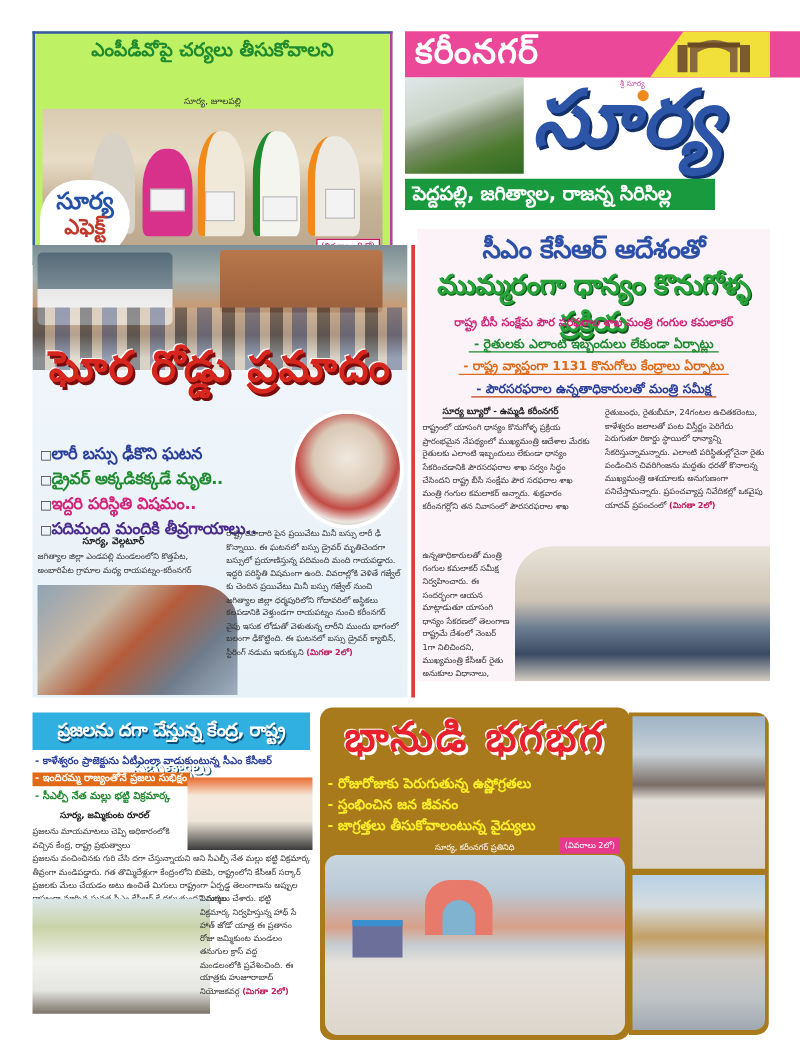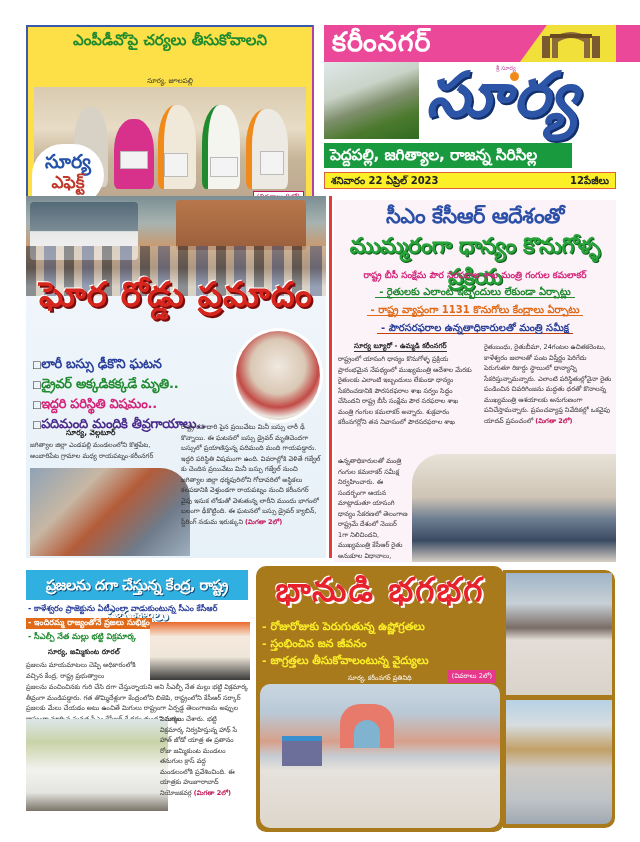--- a/index.html
+++ b/index.html
@@ -1,21 +1,21 @@
 <!DOCTYPE html>
 <html><head>
 <meta charset="utf-8">
 <style>
   * { box-sizing: border-box; margin: 0; padding: 0; }
   html, body { width: 640px; height: 842px; background: #ffffff; overflow: hidden; }
   body { position: relative; font-family: "DejaVu Sans", sans-serif; color: #222; }
   .abs { position: absolute; }
 
   
-  #effect-box { left: 26px; top: 25px; width: 288px; height: 187px; border: 2px solid #3a5aa8; border-right-color: #b33fa8; background: #fde047; overflow: hidden; }
+  #effect-box { left: 26px; top: 25px; width: 288px; height: 187px; border: 2px solid #3a5aa8; border-right-color: #b33fa8; background: #bef264; overflow: hidden; }
   #effect-box .h1 { position: absolute; left: 0; right: 0; top: 4px; text-align: center; color: #1f8a2e; font-weight: bold; font-size: 15px; }
   #effect-box .h2 { position: absolute; left: 0; right: 0; top: 26px; text-align: center; color: #c0392b; font-weight: bold; font-size: 14.5px; letter-spacing: -0.3px; }
   #effect-box .by { position: absolute; left: 0; right: 0; top: 50px; text-align: center; font-size: 7px; color: #333; }
   #effect-box .photo { position: absolute; left: 6px; right: 6px; top: 60px; bottom: 4px; background: linear-gradient(180deg,#d9cbb1 0%,#e8dcc6 35%,#c7b59a 60%,#b9a58c 100%); }
   .person { position: absolute; border-radius: 45% 45% 10% 10%; }
   .sign { position: absolute; background: #f3f3f3; border: 1px solid #bbb; }
   #effect-badge { position: absolute; left: 4px; bottom: 4px; width: 72px; height: 62px; background: #fff; border-radius: 36px 36px 36px 4px; text-align: center; }
   #effect-badge .t1 { color: #2452a8; font-weight: bold; font-size: 19px; line-height: 22px; margin-top: 6px; }
   #effect-badge .t2 { color: #c0392b; font-weight: bold; font-size: 17px; line-height: 20px; }
   #effect-more { position: absolute; right: 8px; bottom: 6px; background: #fff; border: 1px solid #c2185b; color: #c2185b; font-size: 7px; padding: 1px 3px; }
@@ -48,21 +48,21 @@
   #acc-byline { position: absolute; left: 40px; top: 232px; font-size: 7.5px; font-weight: bold; }
   .bodytext { font-size: 6.5px; line-height: 10.5px; color: #333; }
   #acc-text1 { position: absolute; left: 4px; top: 244px; width: 150px; }
   #acc-text2 { position: absolute; left: 155px; top: 226px; width: 140px; }
   #acc-wreck { position: absolute; left: 4px; top: 272px; width: 160px; height: 88px; border-radius: 0 30px 0 0; background: linear-gradient(135deg,#8fa3b5 0%,#c7b7a4 30%,#b45c3a 50%,#6f7b8a 75%,#9fb0bf 100%); }
   .more-link { color: #c2185b; font-weight: bold; }
 
   #redrule { left: 329px; top: 196px; width: 3px; height: 362px; background: #e23b3b; }
 
   
-  #paddy { left: 334px; top: 200px; width: 282px; height: 362px; background: #fbf3f8; overflow: hidden; }
+  #paddy { left: 334px; top: 183px; width: 282px; height: 362px; background: #fbf3f8; overflow: hidden; }
   #paddy .kicker { position: absolute; left: 0; right: 0; top: 4px; text-align: center; color: #2c4fa8; font-weight: bold; font-size: 21px; letter-spacing: -0.5px; }
   #paddy .headline { position: absolute; left: 0; right: 0; top: 33px; text-align: center; color: #27a33a; font-weight: bold; font-size: 22px; letter-spacing: -0.5px; text-shadow: 1px 1px 0 #0d5a1a; }
   #paddy .sub { position: absolute; left: 0; right: 0; top: 70px; text-align: center; color: #d4247a; font-size: 9px; font-weight: bold; }
   .pp { position: absolute; left: 0; right: 0; text-align: center; font-weight: bold; font-size: 10px; }
   .pp span { padding: 0 4px; }
   #pp1 { top: 86px; color: #1f8a2e; } #pp1 span { border-bottom: 1px solid #1f8a2e; }
   #pp2 { top: 104px; color: #e06a17; } #pp2 span { border-bottom: 1px solid #e06a17; }
   #pp3 { top: 122px; color: #2a3f9a; } #pp3 span { border-bottom: 1px solid #c2410c; }
   #paddy-byline { position: absolute; left: 20px; top: 142px; font-size: 7px; font-weight: bold; border-bottom: 1px solid #333; }
   #paddy-text1 { position: absolute; left: 4px; top: 154px; width: 136px; }
@@ -135,24 +135,20 @@
     <path d="M12 30 L12 10 Q31 -2 50 10 L50 30 L44 30 L44 14 Q31 6 18 14 L18 30 Z" fill="#8a6a3a"></path>
     <rect x="10" y="6" width="42" height="4" fill="#6a4a22"></rect>
   </svg>
   <div id="mast-photo"></div>
   <div id="mast-logo">
     <span class="tag">శ్రీ సూర్య</span>
     <span class="sun"></span>
     <span class="word">సూర్య</span>
   </div>
   <div id="mast-green">పెద్దపల్లి, జగిత్యాల, రాజన్న సిరిసిల్ల</div>
-  <div id="mast-date">
-    <span>శనివారం 22 ఏప్రిల్ 2023</span>
-    <span>12పేజీలు</span>
-  </div>
 </div>
 
 <div id="accident" class="abs">
   <div id="acc-photo">
     <div id="acc-bus"></div>
     <div id="acc-lorry"></div>
     <div id="acc-crowd"></div>
   </div>
   <div id="acc-title">ఘోర రోడ్డు ప్రమాదం</div>
   <div class="bullets">

